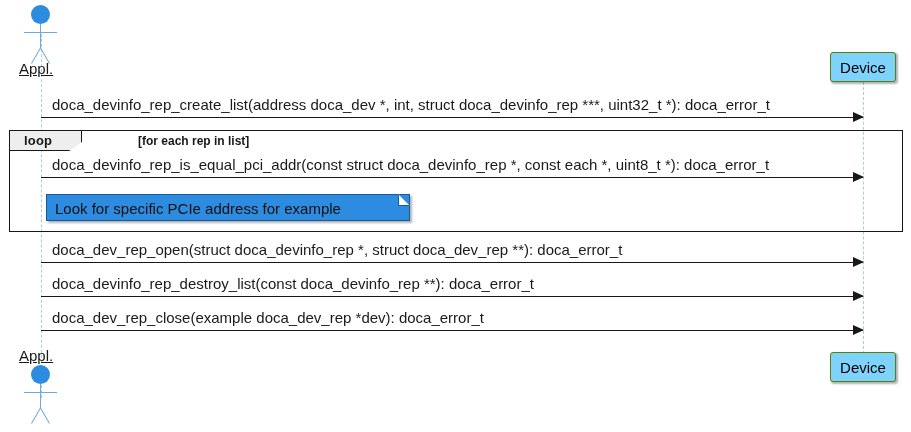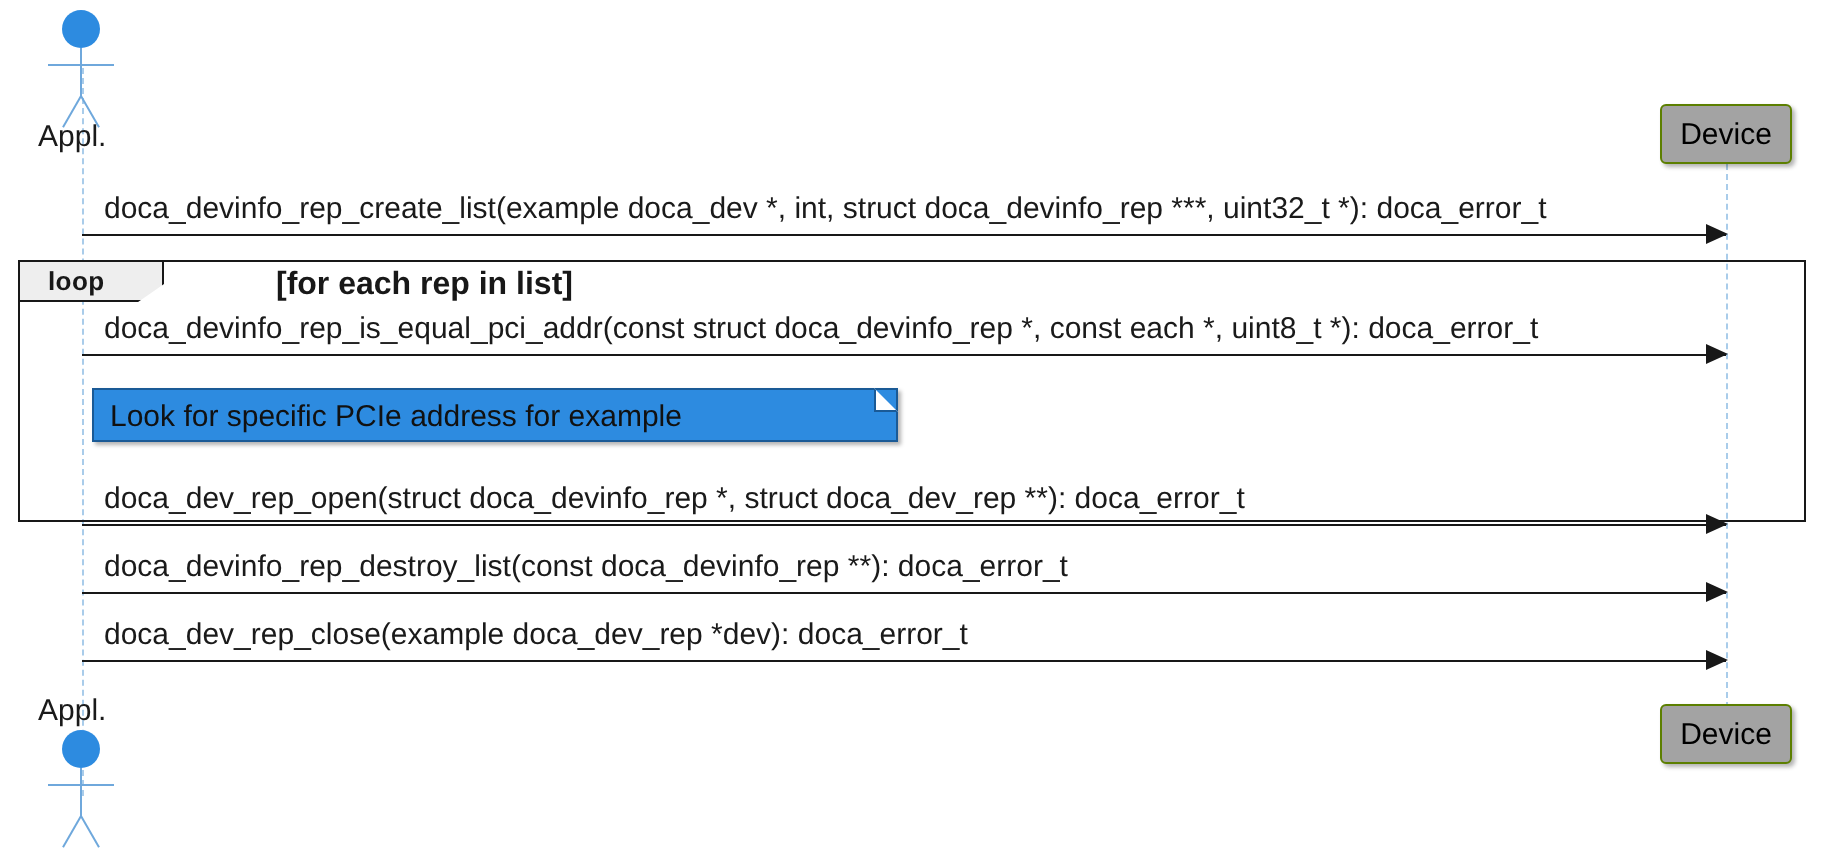--- a/index.html
+++ b/index.html
@@ -72,29 +72,30 @@
   .actor .leg.r { left: 21px; transform-origin: top center; transform: rotate(-30deg); }
 
   .actor-top { left: 19px; top: 5px; }
   .actor-bottom { left: 19px; top: 365px; }
 
   .actor-label {
     position: absolute;
     font-size: 15px;
     color: #1A1A1A;
     white-space: nowrap;
+    text-decoration: underline;
   }
   .actor-label.top { left: 19px; top: 60px; }
   .actor-label.bottom { left: 19px; top: 347px; }
 
   
   .participant {
     position: absolute;
     box-sizing: border-box;
-    background: #a3a3a3;
+    background: #7dd3fc;
     border: 1.3px solid #5C7F00;
     border-radius: 3px;
     color: #000000;
     font-size: 15px;
     display: flex;
     align-items: center;
     justify-content: center;
     width: 66px;
     height: 30px;
     box-shadow: 1.5px 1.5px 2px rgba(0,0,0,0.30);
@@ -137,21 +138,21 @@
     line-height: 18px;
   }
 
   
   .fragment {
     position: absolute;
     box-sizing: border-box;
     left: 9px;
     top: 130px;
     width: 894px;
-    height: 131px;
+    height: 102px;
     border: 1.6px solid #181818;
     background: transparent;
   }
   .fragment-tab {
     position: absolute;
     left: 0;
     top: 0;
     width: 72px;
     height: 20px;
     box-sizing: border-box;
@@ -166,33 +167,33 @@
     top: 2px;
     font-size: 13px;
     font-weight: bold;
     color: #181818;
     letter-spacing: 0.2px;
   }
   .fragment-guard {
     position: absolute;
     left: 88px;
     top: 3px;
-    font-size: 16px;
+    font-size: 12px;
     font-weight: bold;
     color: #181818;
     white-space: nowrap;
     padding-left: 40px;
   }
 
   
   .note {
     position: absolute;
     left: 46px;
     top: 194px;
-    width: 403px;
+    width: 364px;
     height: 27px;
     box-sizing: border-box;
     background: #2D8BE0;
     border: 1.2px solid #1A5A96;
     box-shadow: 1.5px 1.5px 2px rgba(0,0,0,0.30);
   }
   .note .note-text {
     position: absolute;
     left: 8px;
     top: 4px;
@@ -226,21 +227,21 @@
     <div class="body"></div>
     <div class="arms"></div>
     <div class="leg l"></div>
     <div class="leg r"></div>
   </div>
   <div class="actor-label top">Appl.</div>
 
   <div class="participant top">Device</div>
 
   <div class="msg" style="top:117px;">
-    <div class="label">doca_devinfo_rep_create_list(example doca_dev *, int, struct doca_devinfo_rep ***, uint32_t *): doca_error_t</div>
+    <div class="label">doca_devinfo_rep_create_list(address doca_dev *, int, struct doca_devinfo_rep ***, uint32_t *): doca_error_t</div>
     <div class="line"></div>
     <div class="arrowhead"></div>
   </div>
 
   <div class="fragment">
     <div class="fragment-tab"></div>
     <div class="fragment-tab-label">loop</div>
     <div class="fragment-guard">[for each rep in list]</div>
   </div>
 

